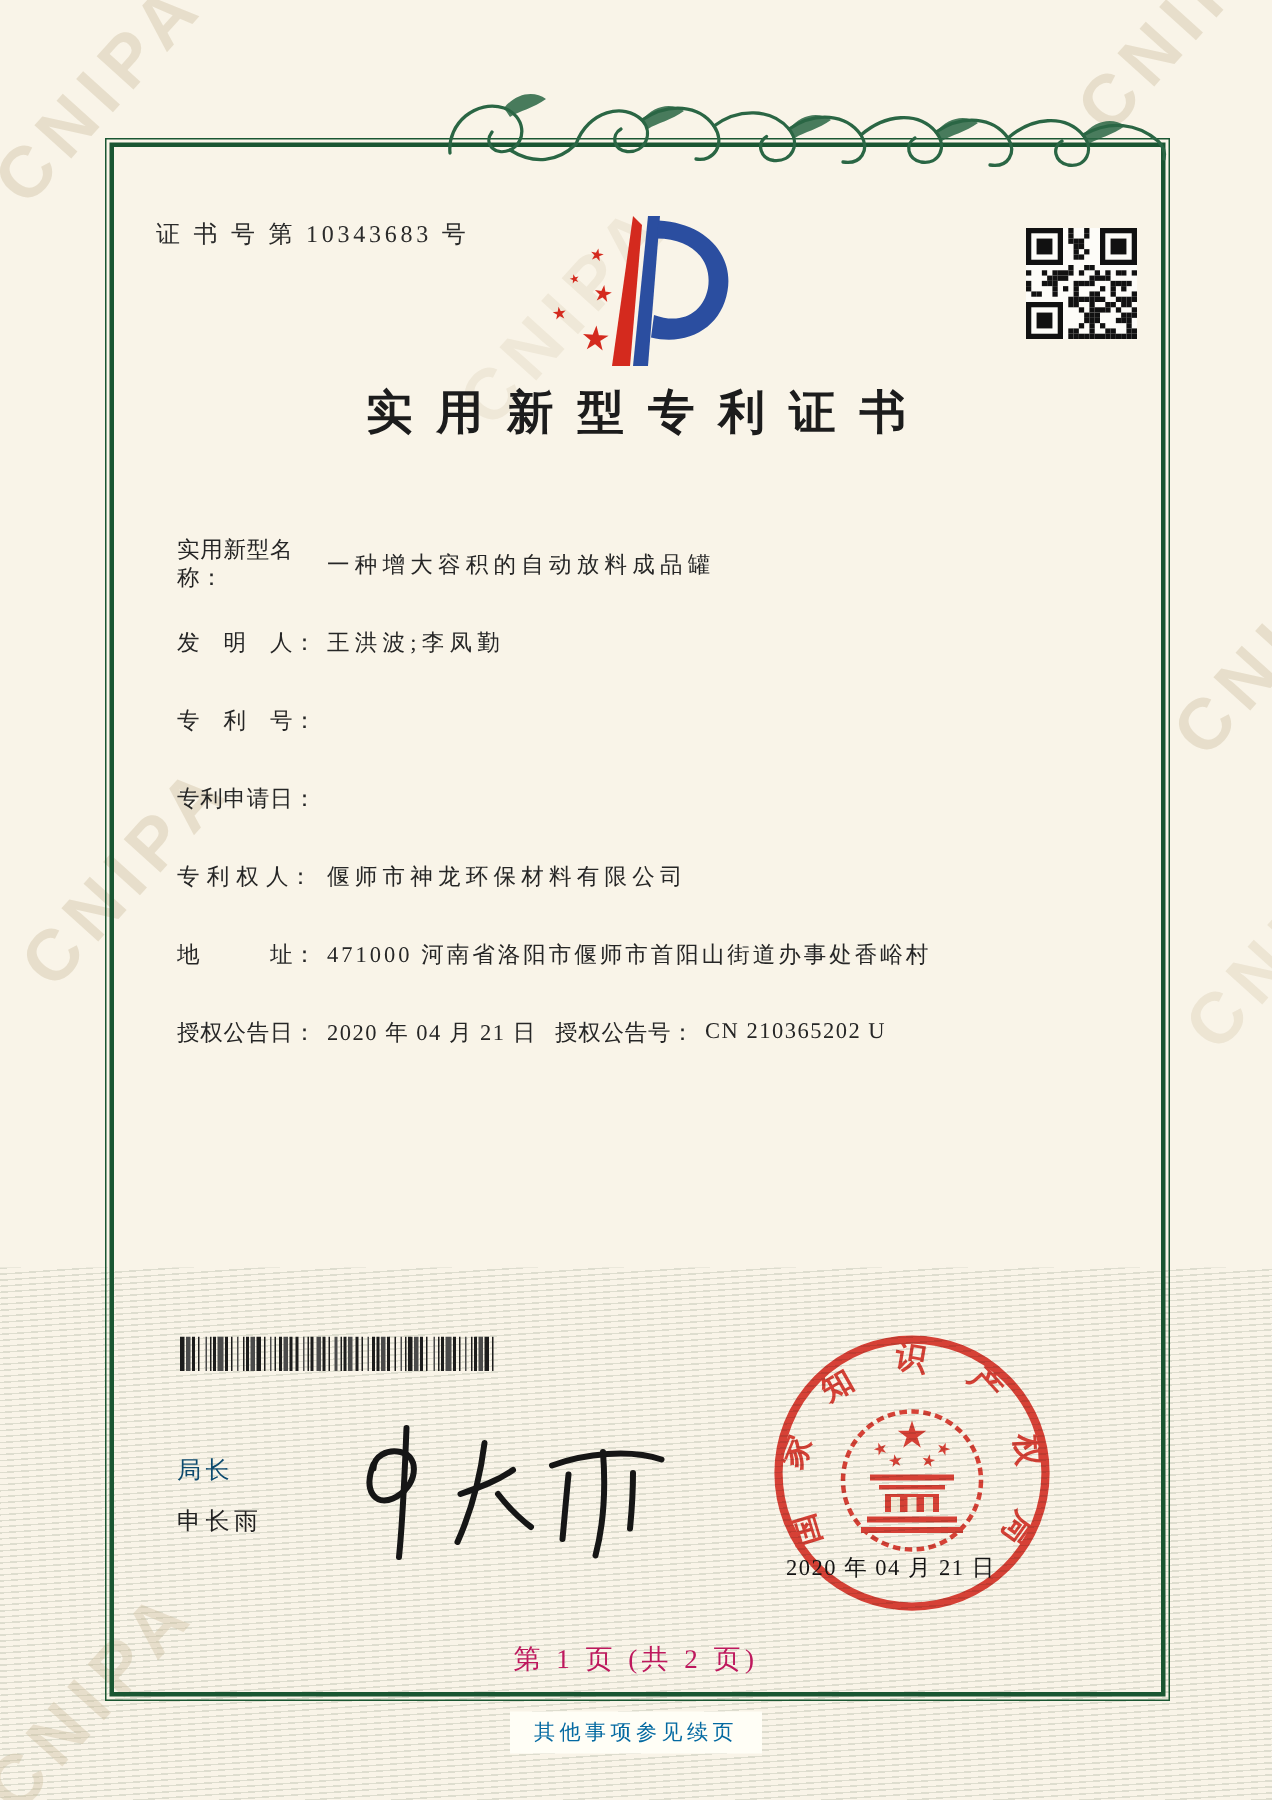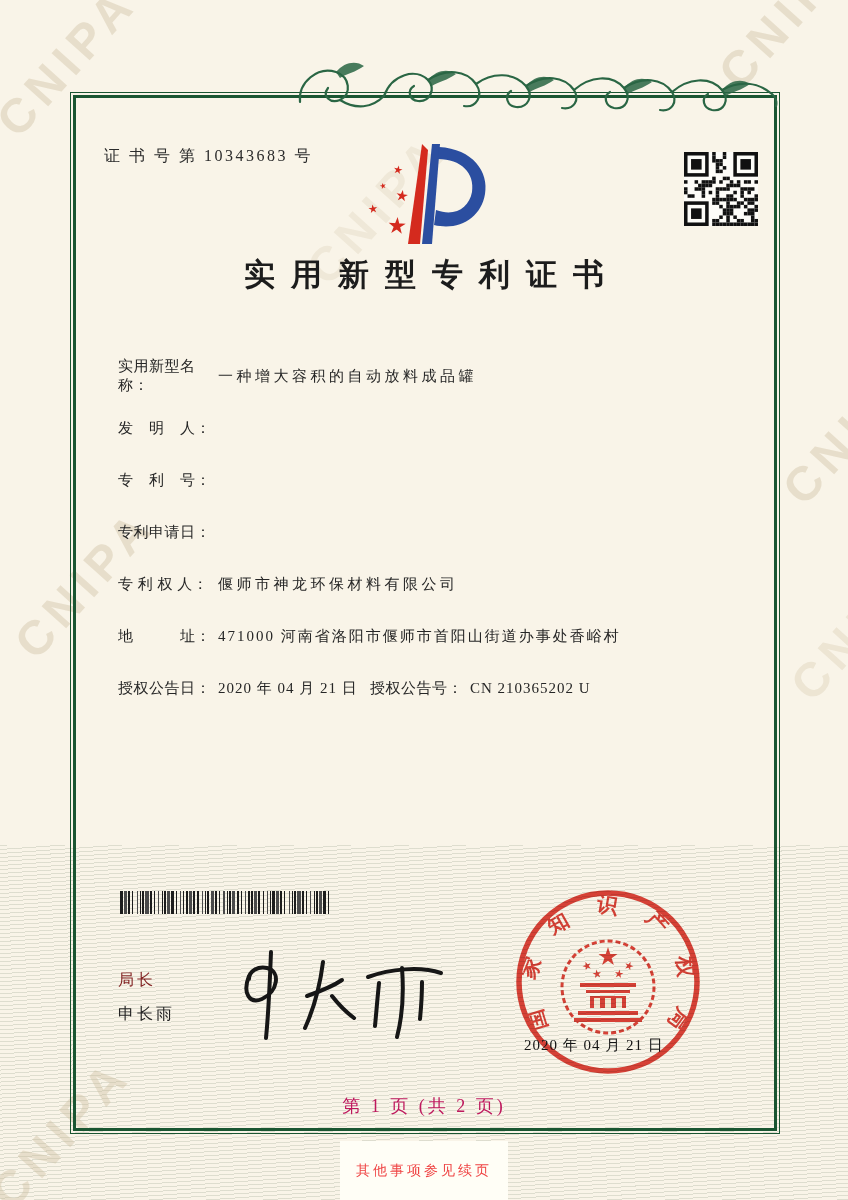--- a/index.html
+++ b/index.html
@@ -23,29 +23,29 @@
   .field-label{width:100px;flex:none;letter-spacing:.5px;}
   .field-value{flex:1;letter-spacing:3.5px;}
   .grant-row .gv1{width:152px;flex:none;letter-spacing:1px;}
   .grant-row .gl2{width:100px;flex:none;letter-spacing:.5px;}
   .grant-row .gv2{flex:1;letter-spacing:1px;}
   .legal{position:absolute;left:118px;top:695px;width:614px;z-index:3;font-size:14.5px;line-height:27px;
          text-align:justify;letter-spacing:.6px;color:#303030;}
   .legal p{margin:0;text-indent:2em;}
   .barcode{position:absolute;left:120px;top:891px;width:215px;height:23px;z-index:3;}
   .director-title{position:absolute;left:118px;top:970px;z-index:3;font-size:16px;letter-spacing:3px;
-                  font-family:Liberation Serif, serif;color:#7f1d1d;}
+                  font-family:Liberation Serif, serif;color:#0c4a6e;}
   .director-name{position:absolute;left:118px;top:1004px;z-index:3;font-size:16px;letter-spacing:3px;
                  font-family:"Liberation Sans","DejaVu Sans",sans-serif;color:#222;}
   .signature{position:absolute;left:228px;top:946px;width:222px;height:96px;z-index:4;}
   .seal{position:absolute;left:510px;top:884px;width:196px;height:196px;z-index:4;mix-blend-mode:multiply;opacity:.92;}
   .seal-date{position:absolute;left:524px;top:1036px;width:180px;z-index:5;font-size:15px;letter-spacing:1px;color:#141414;}
   .page-info{position:absolute;left:0;top:1094px;width:100%;text-align:center;z-index:3;font-size:18px;letter-spacing:3px;color:#be185d;}
   .footer-note{position:absolute;left:50%;top:1141px;transform:translateX(-50%);z-index:3;
-               background:#fffef6;padding:21px 16px;font-size:14px;letter-spacing:3px;color:#ef4444;}
+               background:#fffef6;padding:5px 16px;font-size:14px;letter-spacing:3px;color:#0369a1;}
 </style>
 </head>
 <body>
 
 <div class="page">
 
   <div class="waves"></div>
 
   <span class="watermark" style="left:-24px;top:34px;">CNIPA</span>
   <span class="watermark" style="left:698px;top:-14px;">CNIPA</span>
@@ -244,20 +244,21 @@
 
   <h1 class="title">实用新型专利证书</h1>
 
   <div class="fields">
     <div class="field-row">
       <span class="field-label">实用新型名称：</span>
       <span class="field-value">一种增大容积的自动放料成品罐</span>
     </div>
     <div class="field-row">
       <span class="field-label">发　明　人：</span>
+      <span class="field-value">王洪波;李凤勤</span>
     </div>
     <div class="field-row">
       <span class="field-label">专　利　号：</span>
     </div>
     <div class="field-row">
       <span class="field-label">专利申请日：</span>
     </div>
     <div class="field-row">
       <span class="field-label">专 利 权 人：</span>
       <span class="field-value">偃师市神龙环保材料有限公司</span>

